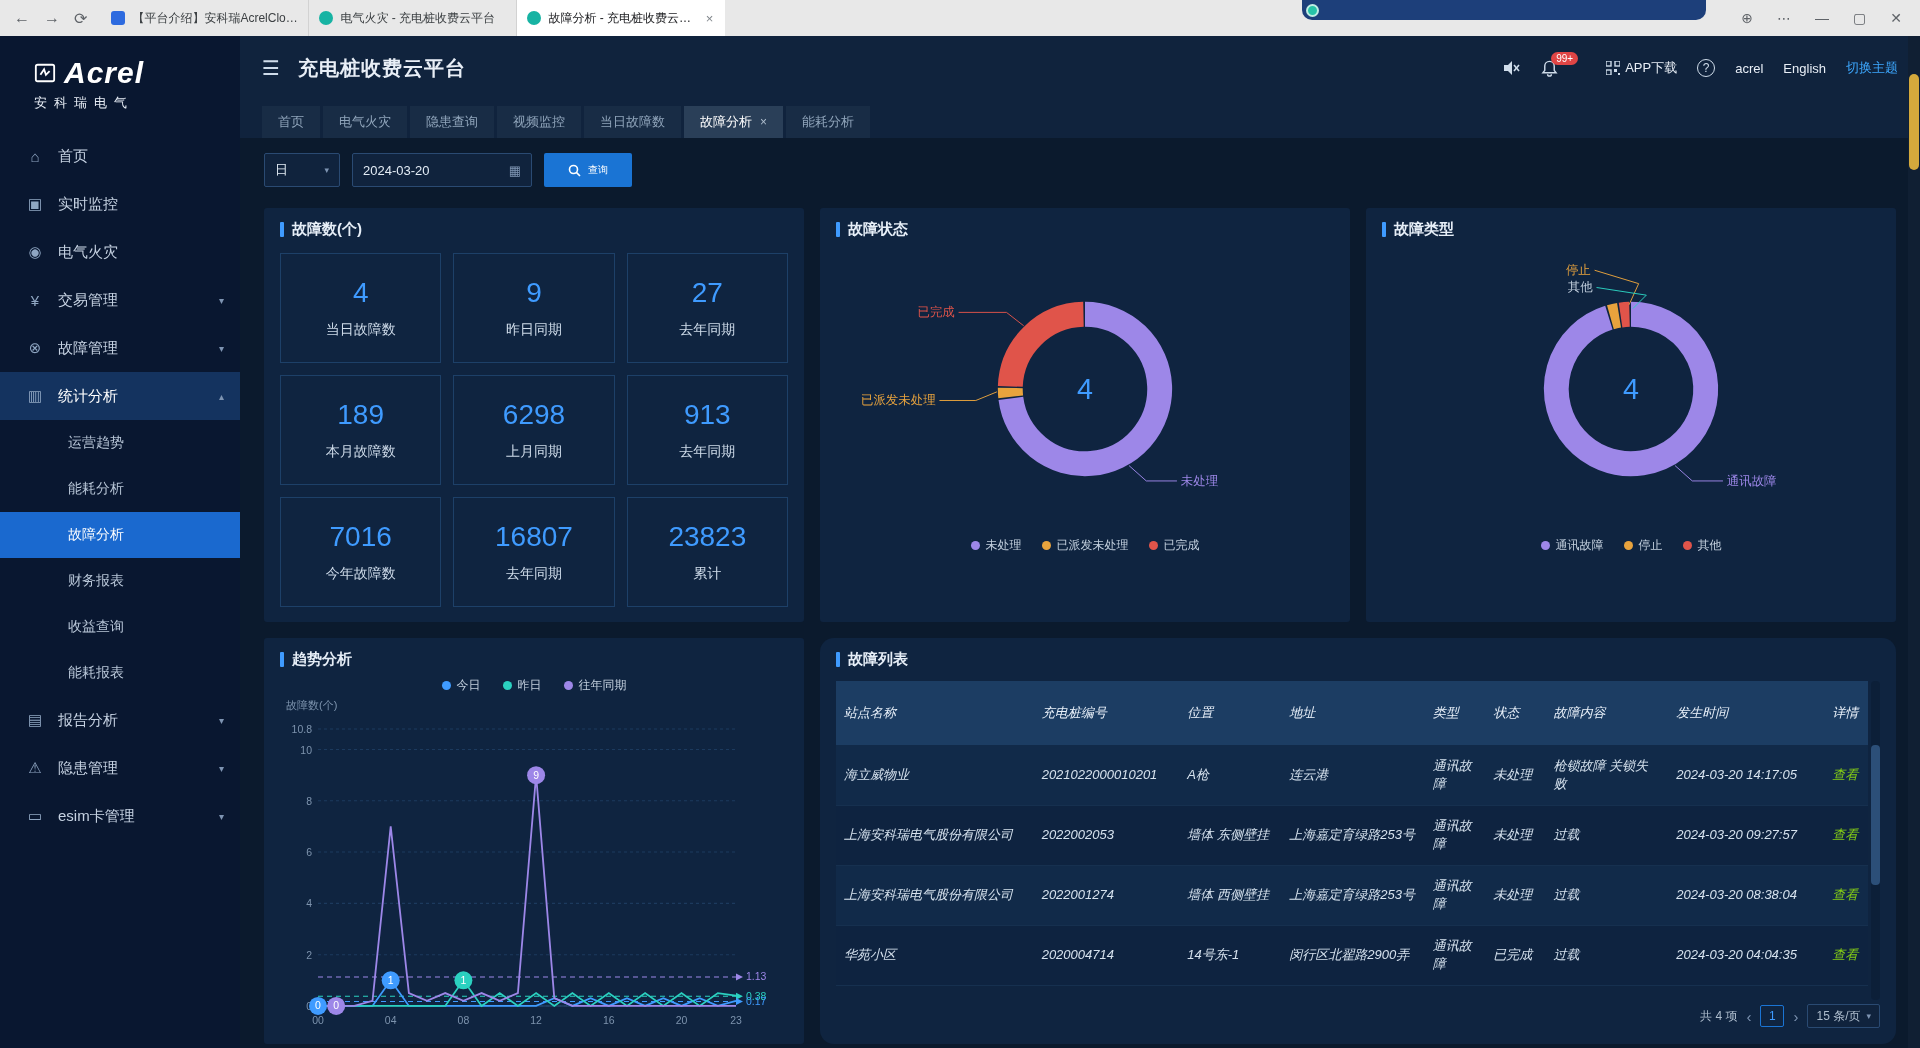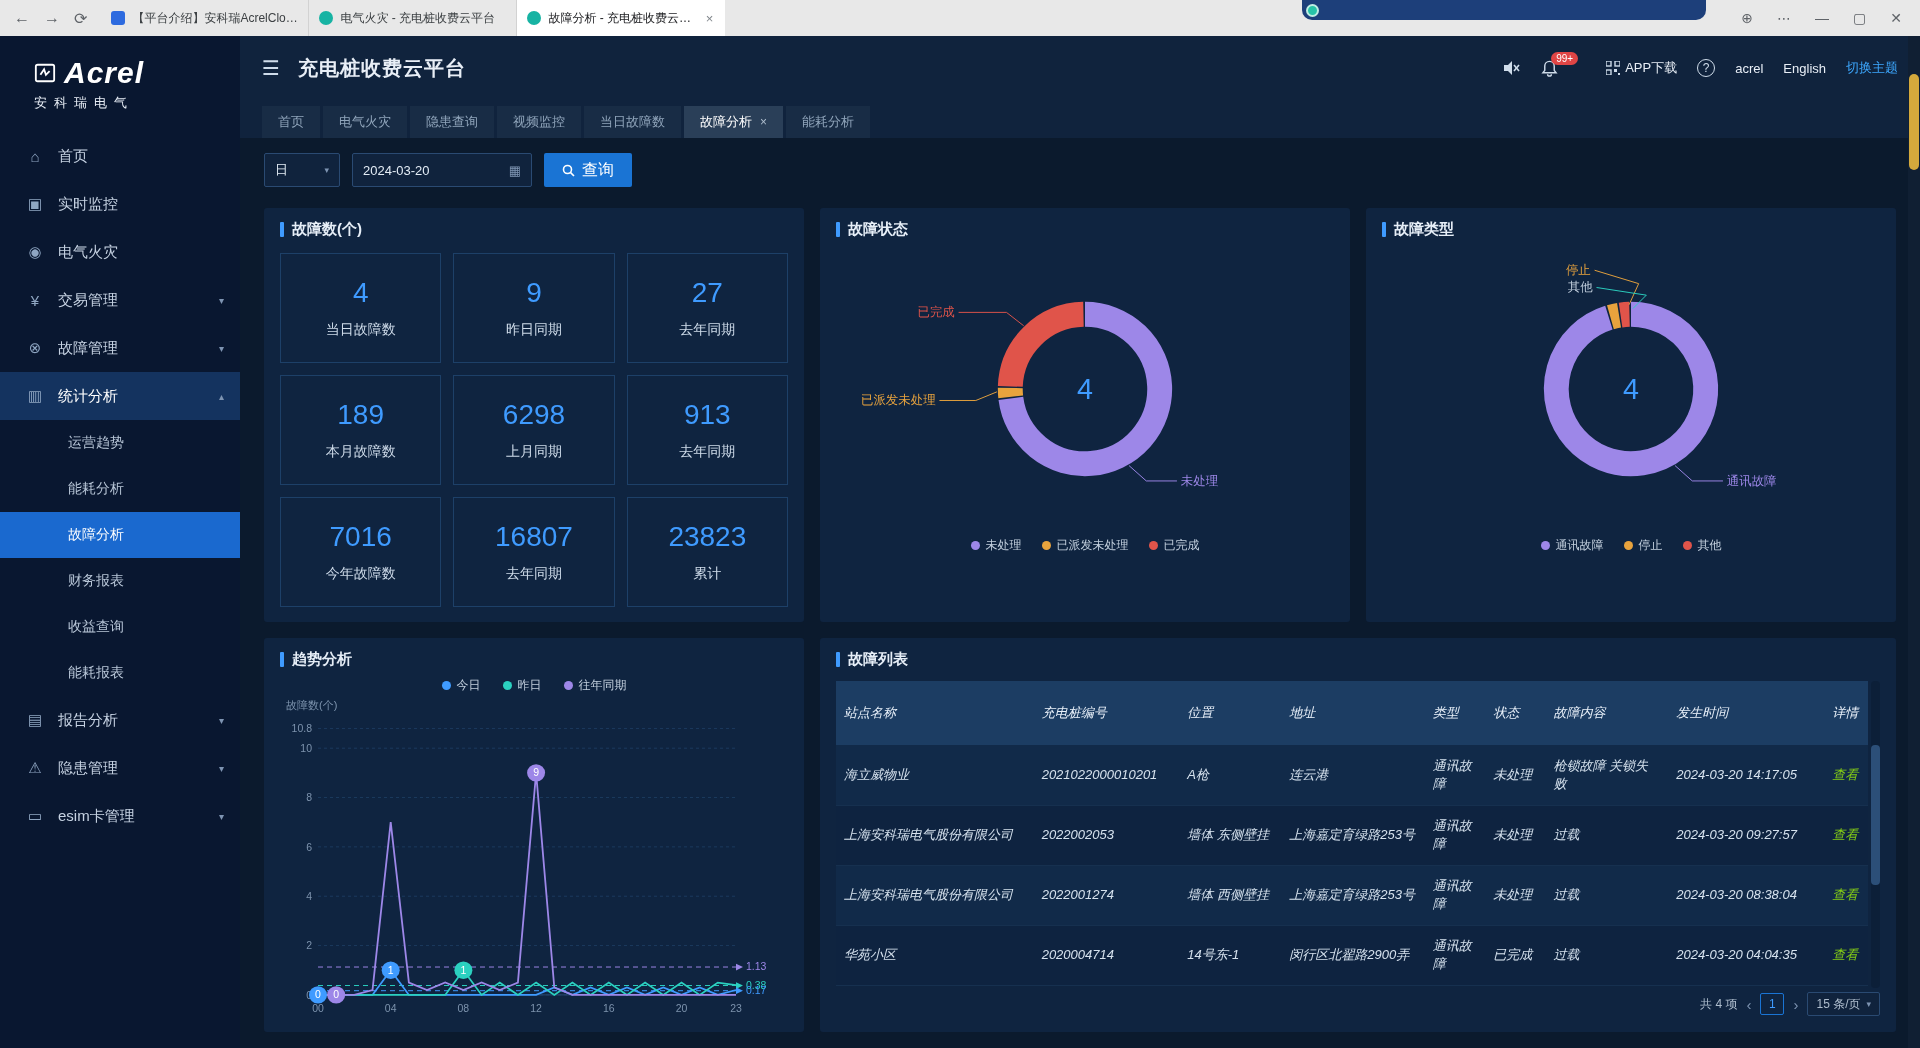--- a/index.html
+++ b/index.html
@@ -66,24 +66,24 @@
   .filterbar { height:64px; display:flex; align-items:center; gap:12px; padding:0 24px; }
   .fselect { width:76px; height:34px; background:#10233d; border:1px solid #2a4a72; border-radius:2px;
     color:#e3ecf5; font-size:13px; display:flex; align-items:center; justify-content:space-between;
     padding:0 10px; cursor:pointer; }
   .fselect .chev { font-size:9px; color:#7e94b2; }
   .fdate { width:180px; height:34px; background:#10233d; border:1px solid #2a4a72; border-radius:2px;
     color:#e3ecf5; font-size:13px; display:flex; align-items:center; justify-content:space-between;
     padding:0 10px; cursor:pointer; }
   .fdate .cal { color:#7e94b2; font-size:13px; }
   .fbtn { height:34px; min-width:88px; background:#1a74d4; border:none; border-radius:2px; color:#fff;
-    font-size:16px; display:flex; align-items:center; justify-content:center; gap:7px; cursor:pointer; }
-
-  
-  .content { flex:1; min-height:0; padding:6px 24px 16px; display:flex; flex-direction:column; gap:16px; }
+    font-size:10px; display:flex; align-items:center; justify-content:center; gap:7px; cursor:pointer; }
+
+  
+  .content { flex:1; min-height:0; padding:6px 24px 4px; display:flex; flex-direction:column; gap:16px; }
   .row { display:flex; gap:16px; min-height:0; }
   .row1 { height:414px; }
   .row2 { flex:1; }
   .panel { background:#0f2440; border-radius:3px; padding:12px 16px; position:relative; overflow:hidden; }
   .panel-title { display:flex; align-items:center; font-size:15px; font-weight:600; color:#e6eef7; }
   .panel-title::before { content:""; width:4px; height:15px; background:#3f9bff; margin-right:8px; border-radius:1px; }
 
   
   .stats-panel { flex:0 0 540px; }
   .stat-grid { margin-top:14px; display:grid; grid-template-columns:repeat(3,1fr); gap:12px; }
@@ -103,21 +103,21 @@
   .c-purple { background:#9d87e8; } .c-orange { background:#e8a33d; } .c-red { background:#e0544a; }
   .c-blue { background:#3f9bff; } .c-teal { background:#2bd1c0; }
 
   
   .trend-panel { flex:0 0 540px; display:flex; flex-direction:column; }
   .trend-legend { display:flex; justify-content:center; gap:22px; margin-top:8px; }
   .trend-ylabel { font-size:11px; color:#7d93ad; margin:4px 0 0 6px; }
   .trend-svg { width:100%; flex:1; min-height:0; }
 
   
-  .table-panel { flex:1; display:flex; flex-direction:column; }
+  .table-panel { flex:1; display:flex; flex-direction:column;border-radius:14px; }
   .tbl-wrap { margin-top:12px; flex:1; min-height:0; overflow:hidden; position:relative; padding-right:12px;font-style:italic; }
   table { width:100%; border-collapse:collapse; table-layout:fixed; font-size:13px; color:#d6e2ee; }
   thead th { background:#1c3d63; color:#e9f1fa; font-weight:normal; text-align:left; padding:10px 8px;
     line-height:1.35; height:64px; vertical-align:middle; }
   tbody td { padding:8px 8px; line-height:1.4; height:60px; vertical-align:middle;
     border-bottom:1px solid #16304f; word-break:break-all; }
   tbody tr:nth-child(odd)  { background:#112a49; }
   tbody tr:nth-child(even) { background:#0e2340; }
   td a { color:#84cc16; text-decoration:none; cursor:pointer; }
   .tbl-scroll { position:absolute; right:0; top:0; bottom:0; width:9px; background:#0c1f38; border-radius:4px; }

